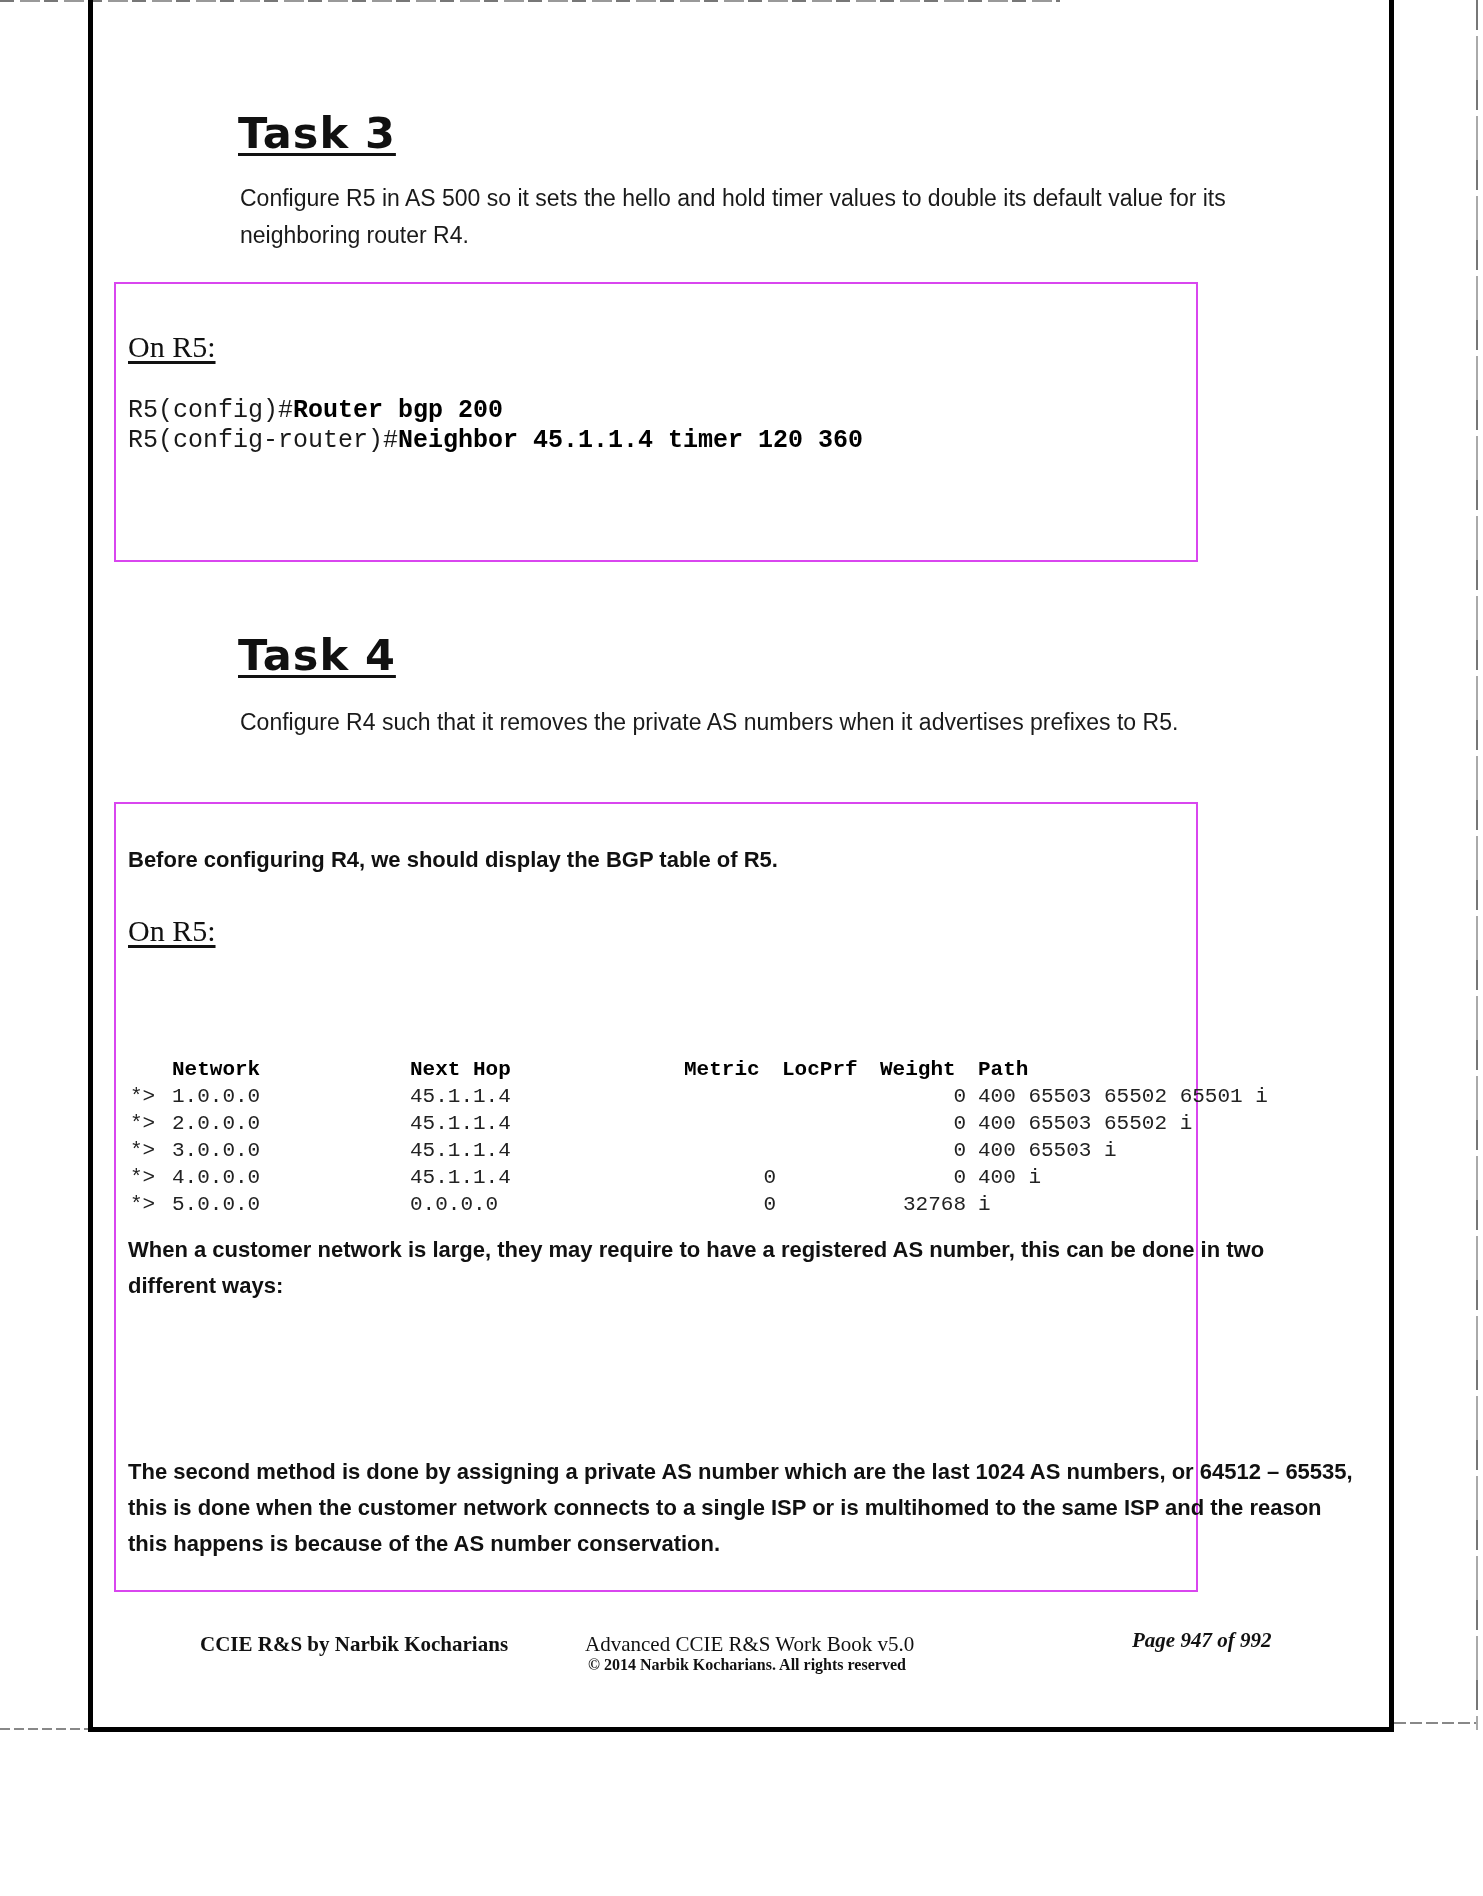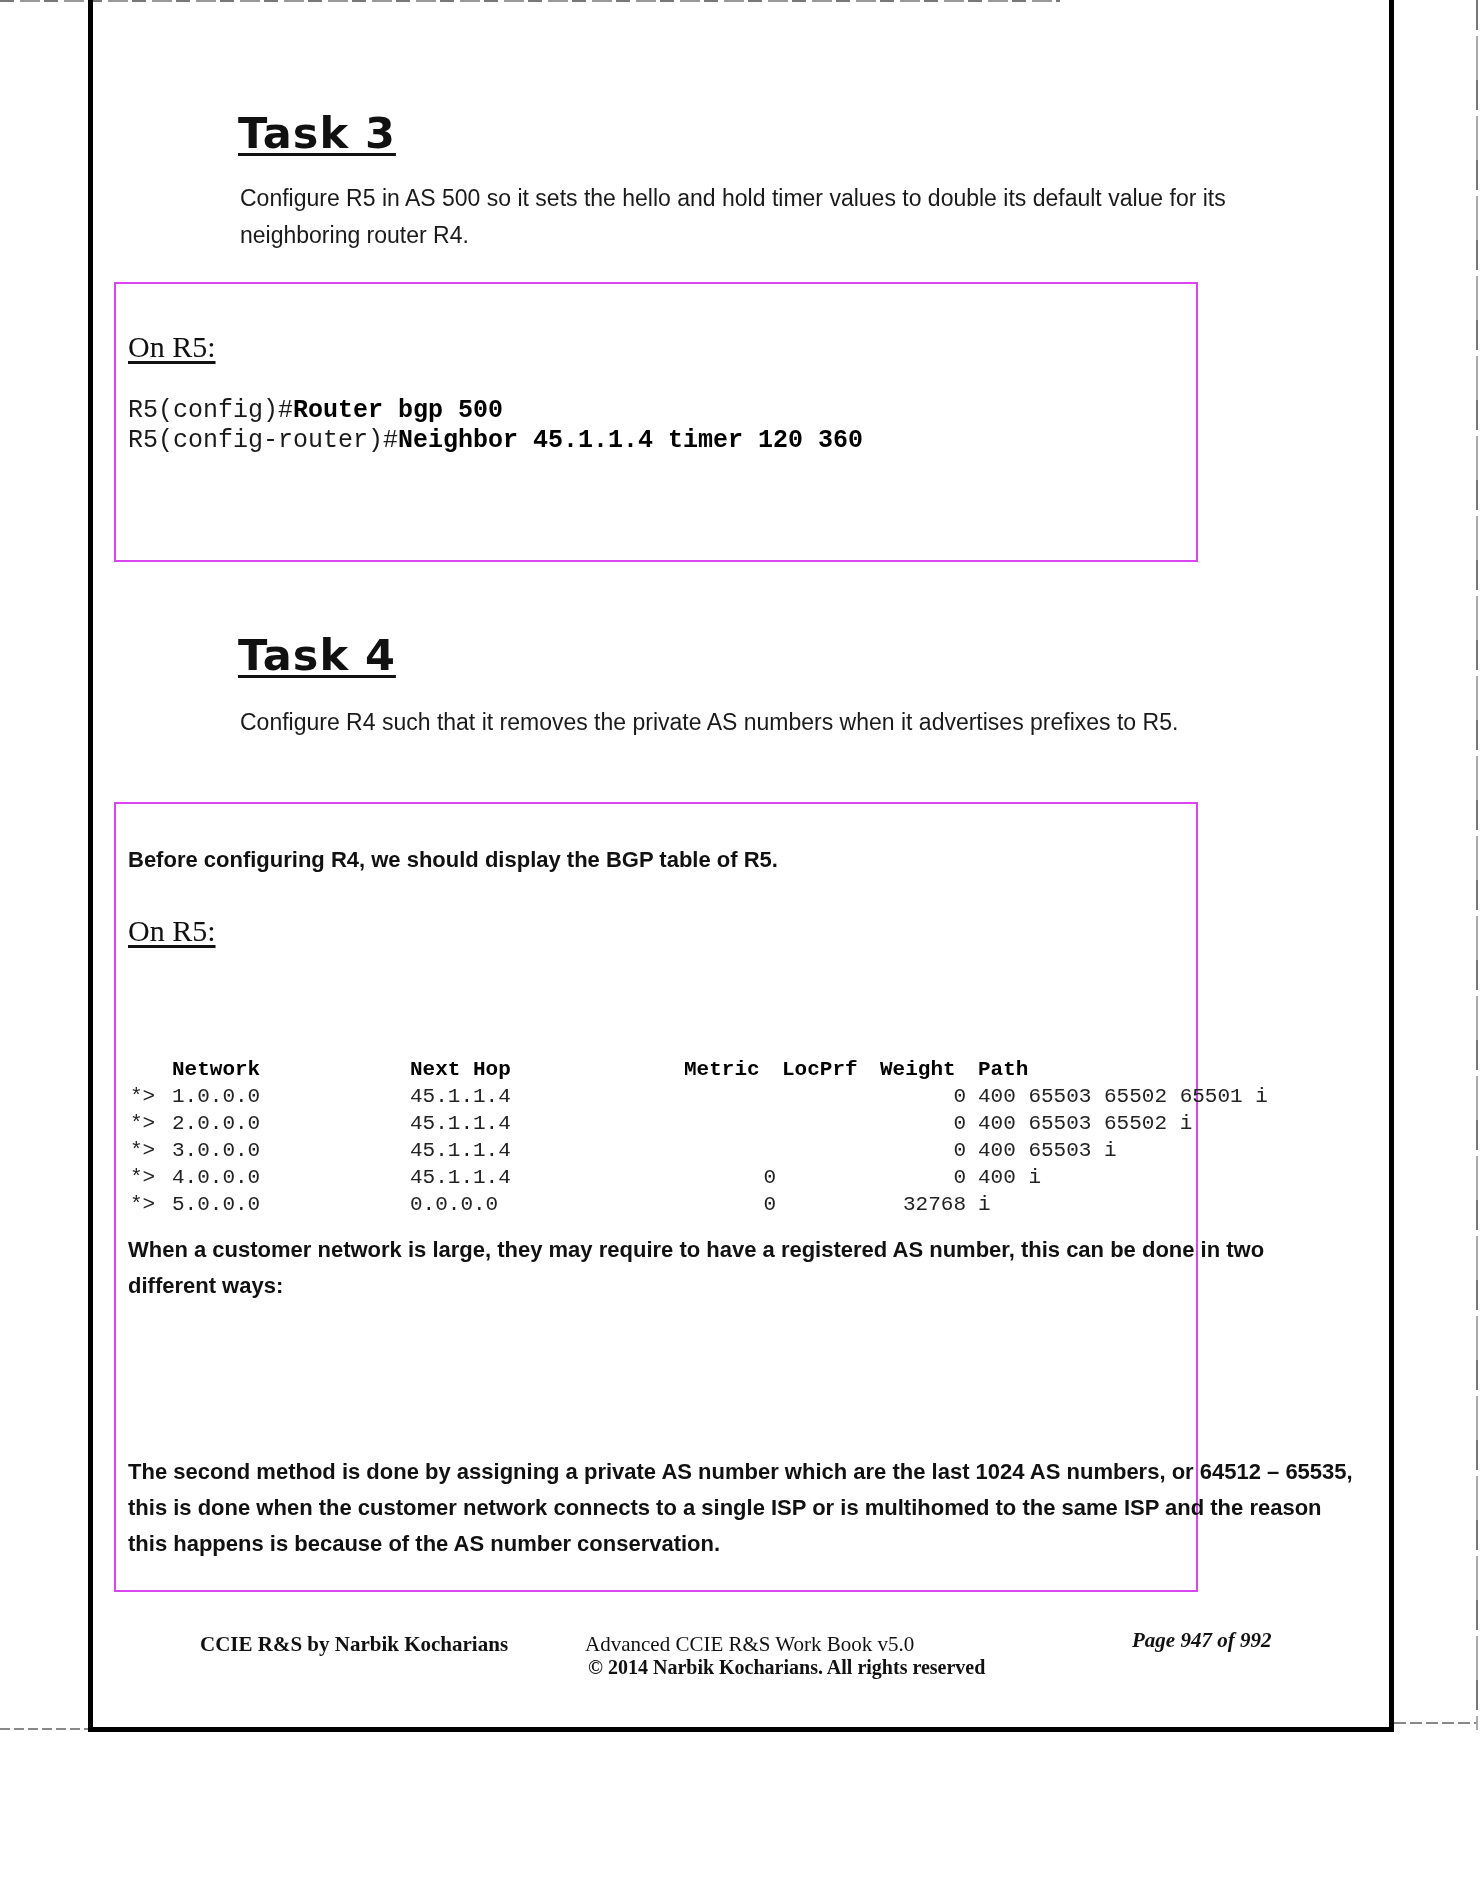--- a/index.html
+++ b/index.html
@@ -155,42 +155,42 @@
     .footer-left {
       left: 200px; top: 1632px;
       font-size: 21px; font-weight: bold;
     }
     .footer-center {
       left: 585px; top: 1632px;
       font-size: 21px;
     }
     .footer-copy {
       left: 588px; top: 1656px;
-      font-size: 20px; font-weight: bold;
+      font-size: 16px; font-weight: bold;
     }
     .footer-right {
       left: 1132px; top: 1628px;
       font-size: 21px; font-style: italic; font-weight: bold;
     }
   </style>
 </head>
 <body>
 
 <div class="scan-line-top"></div>
 <div class="scan-edge-right"></div>
 <div class="scan-line-bottom-left"></div>
 <div class="scan-line-bottom-right"></div>
 <div class="page-frame"></div>
 
 <div class="task-heading" style="top:108px;">Task 3</div>
 <div class="task-text" style="top:180px;">Configure R5 in AS 500 so it sets the hello and hold timer values to double its default value for its neighboring router R4.</div>
 
 <div class="box" style="top:282px; height:280px;">
   <div class="box-heading" style="top:46px;">On R5:</div>
-  <div class="cmd-line mono" style="top:112px;"><span>R5(config)#</span><b>Router bgp 500</b></div>
+  <div class="cmd-line mono" style="top:112px;"><span>R5(config)#</span><b>Router bgp 200</b></div>
   <div class="cmd-line mono" style="top:142px;"><span>R5(config-router)#</span><b>Neighbor 45.1.1.4 timer 120 360</b></div>
 </div>
 
 <div class="task-heading" style="top:630px;">Task 4</div>
 <div class="task-text" style="top:704px;">Configure R4 such that it removes the private AS numbers when it advertises prefixes to R5.</div>
 
 <div class="box" style="top:802px; height:790px;">
   <div class="box-text" style="top:38px;">Before configuring R4, we should display the BGP table of R5.</div>
   <div class="box-heading" style="top:110px;">On R5:</div>
 

